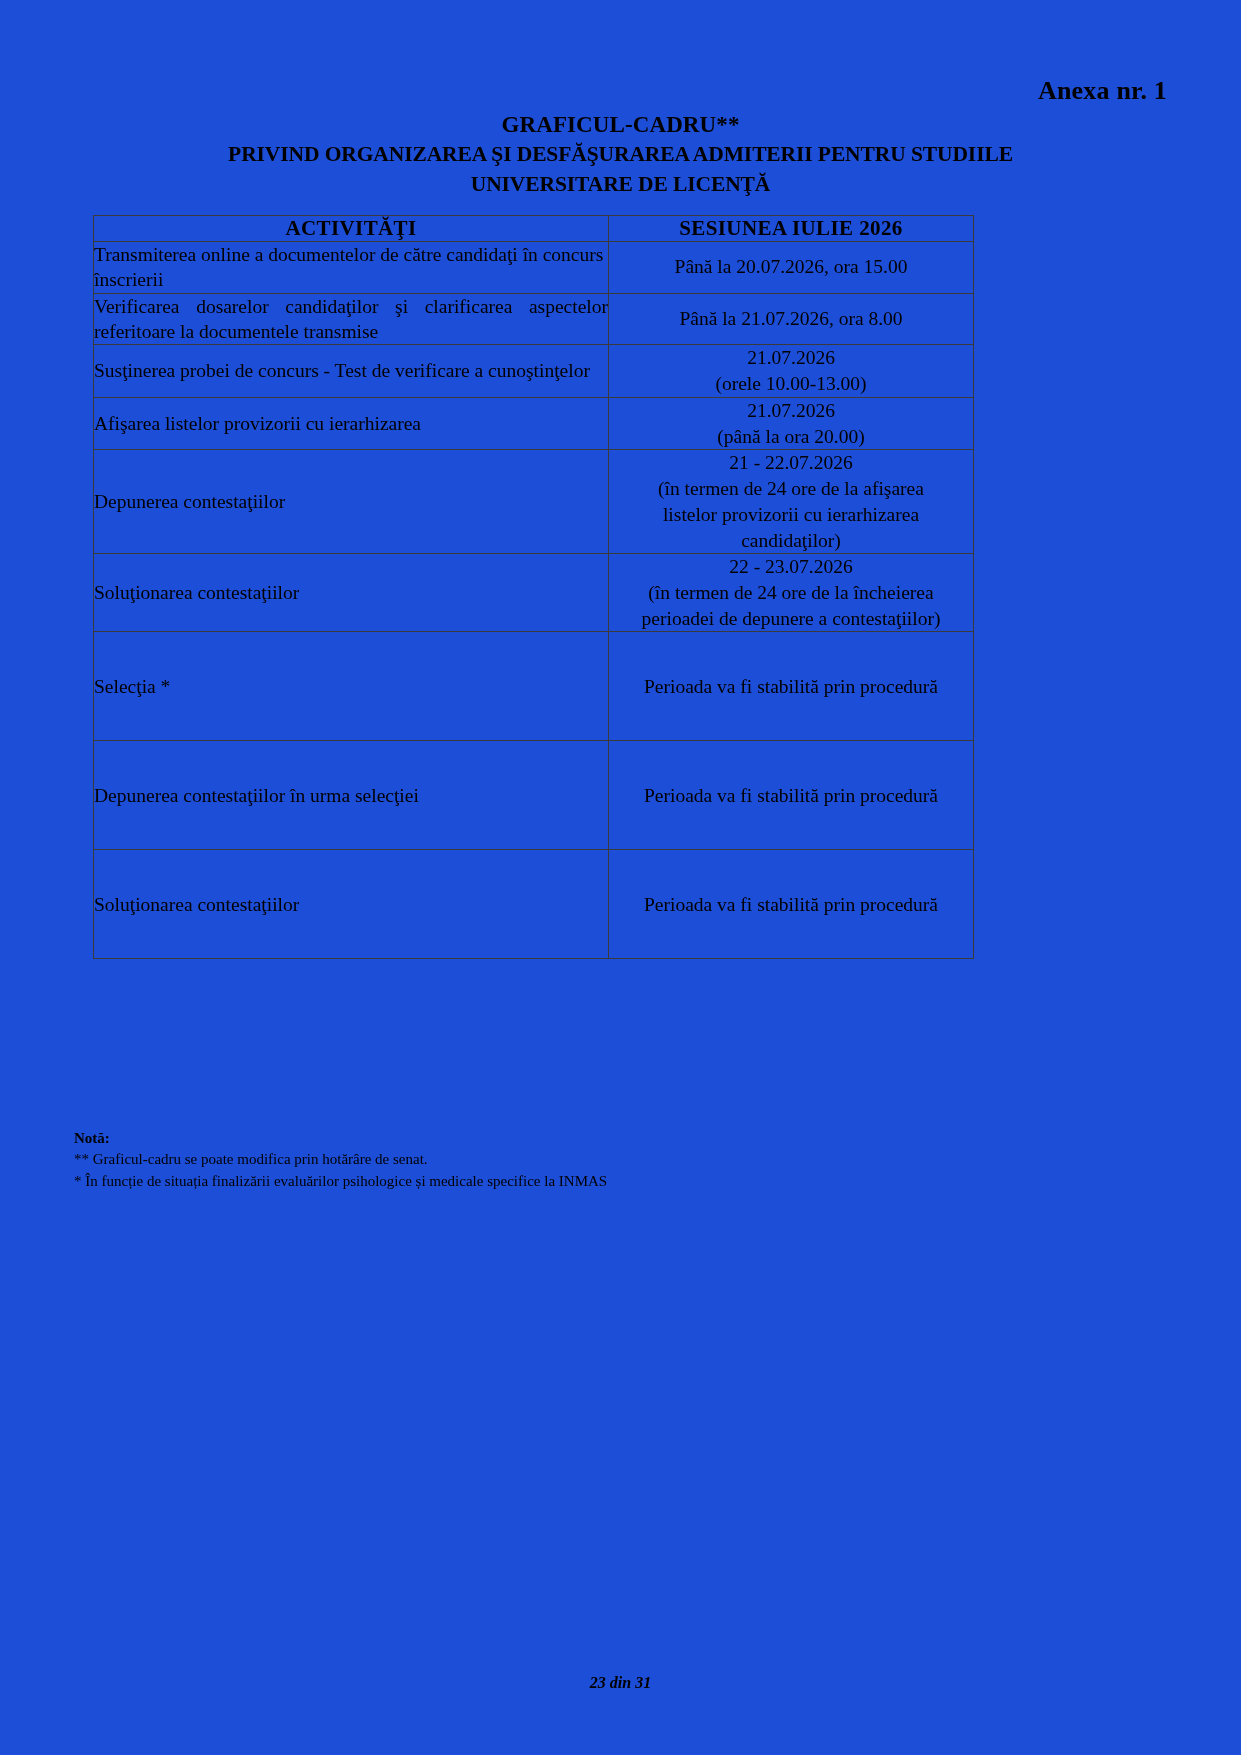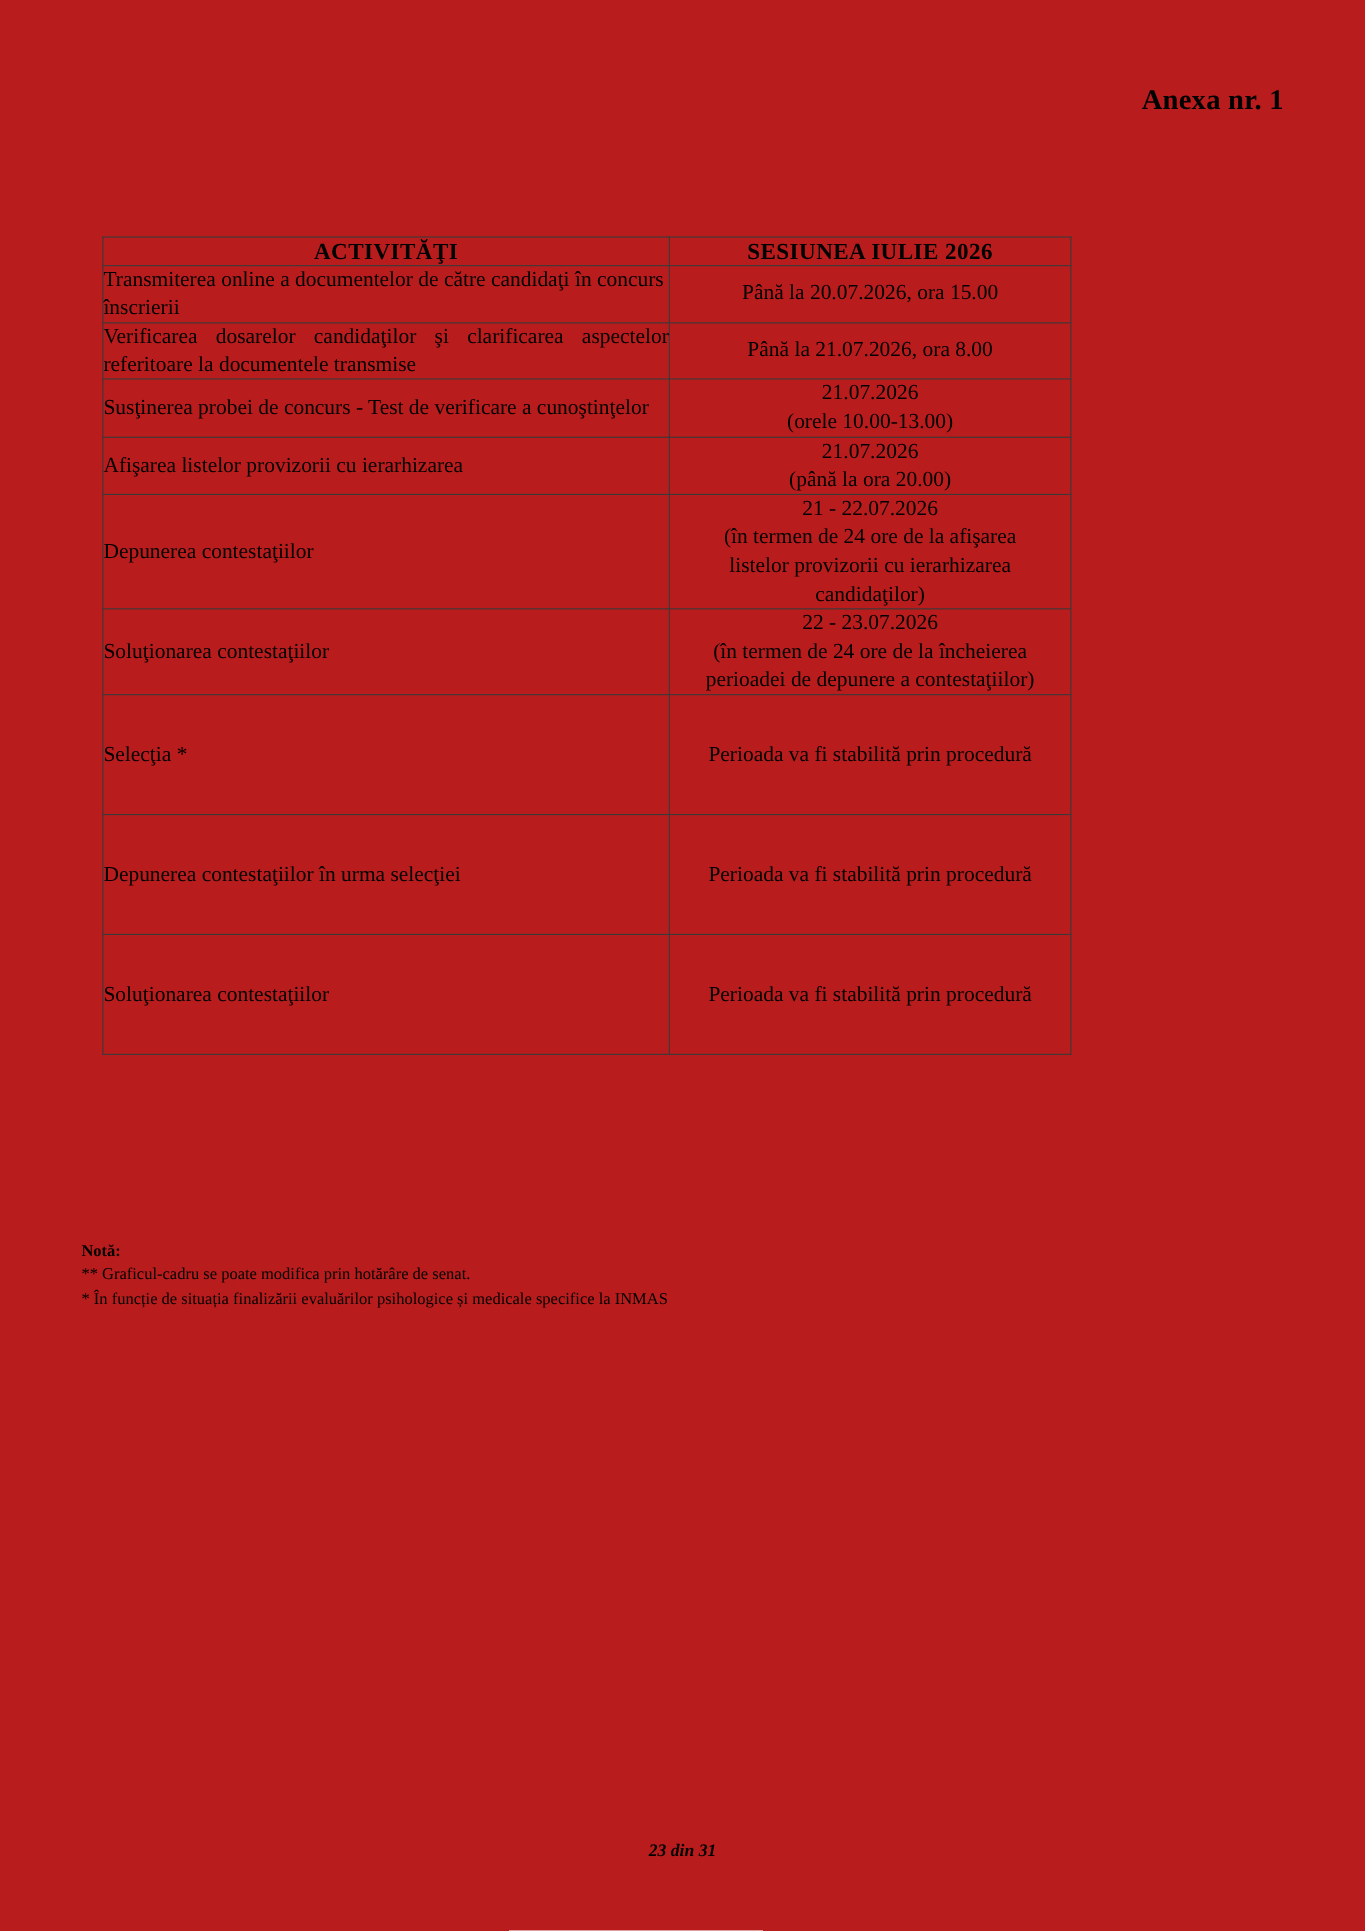--- a/index.html
+++ b/index.html
@@ -4,21 +4,21 @@
 <style>
   html, body {
     margin: 0;
     padding: 0;
     background: #ffffff;
   }
   .page {
     position: relative;
     width: 1241px;
     height: 1755px;
-    background: #b91c1c;
+    background: #1d4ed8;
     font-family: "Liberation Serif", "DejaVu Serif", serif;
     color: #000000;
     box-sizing: border-box;
     overflow: hidden;
   }
 
   
   .annex {
     position: absolute;
     top: 76px;
@@ -126,20 +126,25 @@
     font-style: italic;
   }
 </style>
 </head>
 <body>
 
 <div class="page">
 
   <div class="annex">Anexa nr. 1</div>
 
+  <div class="titles">
+    <div class="title-main">GRAFICUL-CADRU**</div>
+    <div class="title-sub">PRIVIND ORGANIZAREA ŞI DESFĂŞURAREA ADMITERII PENTRU STUDIILE</div>
+    <div class="title-sub">UNIVERSITARE DE LICENŢĂ</div>
+  </div>
 
   <div class="table-wrap">
     <table class="schedule">
       <colgroup>
         <col class="c-act">
         <col class="c-ses">
       </colgroup>
       <thead>
         <tr>
           <th class="head-cell">ACTIVITĂŢI</th>

